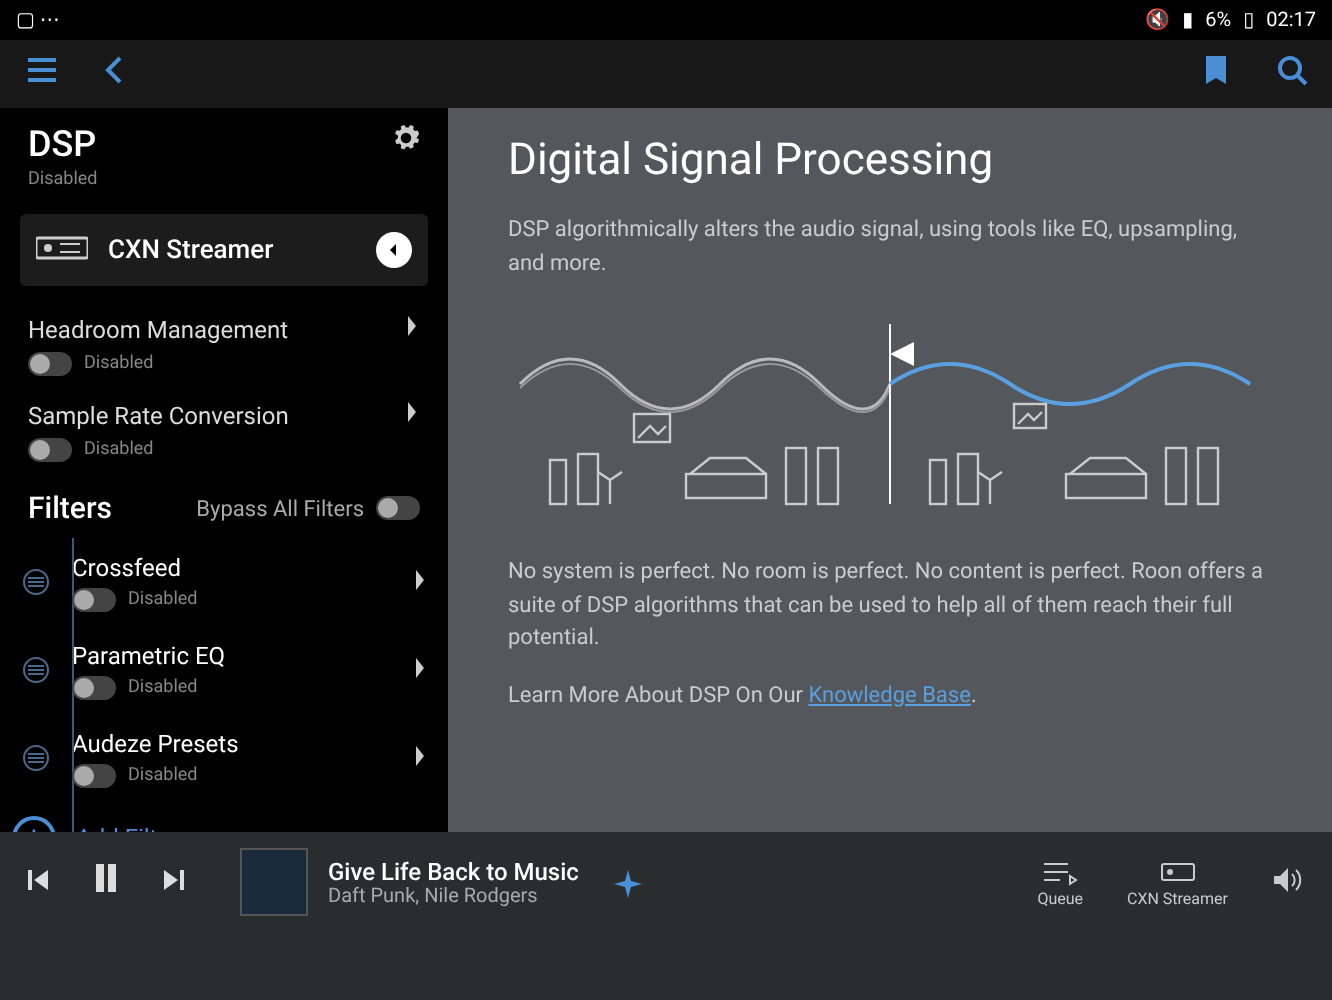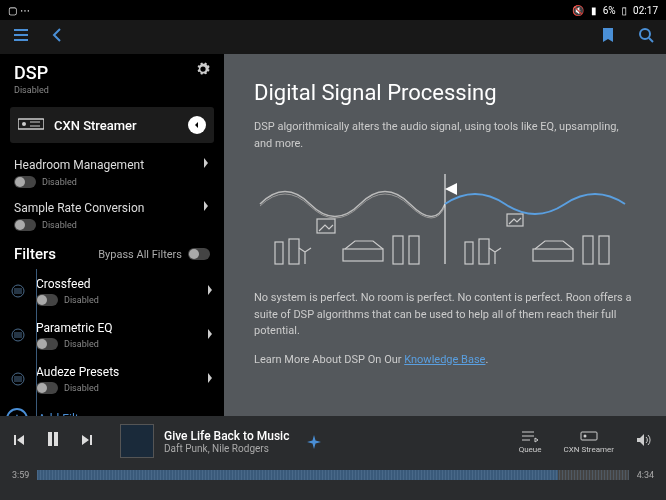--- a/index.html
+++ b/index.html
@@ -44,21 +44,21 @@
 .filter-item { display:flex; align-items:center; height:44px; padding-right:10px; }
 .filter-handle { width:36px; display:flex; align-items:center; justify-content:center; color:#4a6a8a; }
 .filter-handle svg { width:14px; height:14px; }
 .filter-body { flex:1; }
 .filter-name { font-size:12px; color:#fff; }
 .filter-toggle-row { display:flex; align-items:center; gap:6px; margin-top:3px; }
 .add-filter { display:flex; align-items:center; height:36px; padding-left:6px; gap:10px; color:#4a8fd6; }
 .add-circle { width:22px; height:22px; border:2px solid #4a8fd6; border-radius:50%; display:flex; align-items:center; justify-content:center; font-size:14px; }
 .vline { position:absolute; left:36px; top:0; bottom:0; width:1px; background:#3a5a7a; }
 .filter-list { position:relative; }
-.content { flex:1; background:#54585c; padding:26px 30px; overflow:hidden; }
+.content { flex:1; background:#54585c; padding:14px 30px; overflow:hidden; }
 .content h1 { font-size:22px; color:#fff; font-weight:400; margin-bottom:14px; }
 .content p { font-size:11px; color:#ccc; line-height:1.5; margin-bottom:12px; }
 .illus { height:110px; display:flex; align-items:center; justify-content:center; margin:12px 0 16px; }
 .illus svg { width:380px; height:110px; }
 .link { color:#5a9fe0; }
 .player { height:84px; background:#2a2c2e; display:flex; flex-direction:column; }
 .player-main { height:50px; display:flex; align-items:center; padding:0 12px; gap:14px; }
 .transport { display:flex; align-items:center; gap:18px; color:#ddd; }
 .transport svg { width:14px; height:14px; }
 .transport .pause svg { width:18px; height:18px; }
@@ -327,19 +327,14 @@
           <span>CXN Streamer</span>
         </div>
         <span style="color:#ccc">
           <svg viewBox="0 0 18 14" width="18" height="14">
               <path fill="currentColor" d="M1 5h3l4-4v12l-4-4H1z"></path>
               <path stroke="currentColor" fill="none" d="M10 4a4 4 0 010 6M12 2a7 7 0 010 10"></path>
             </svg>
         </span>
       </div>
     </div>
-    <div class="progress-row">
-      <span>3:59</span>
-      <div class="progress"></div>
-      <span>4:34</span>
-    </div>
   </div>
 </div>
 
 </body></html>

